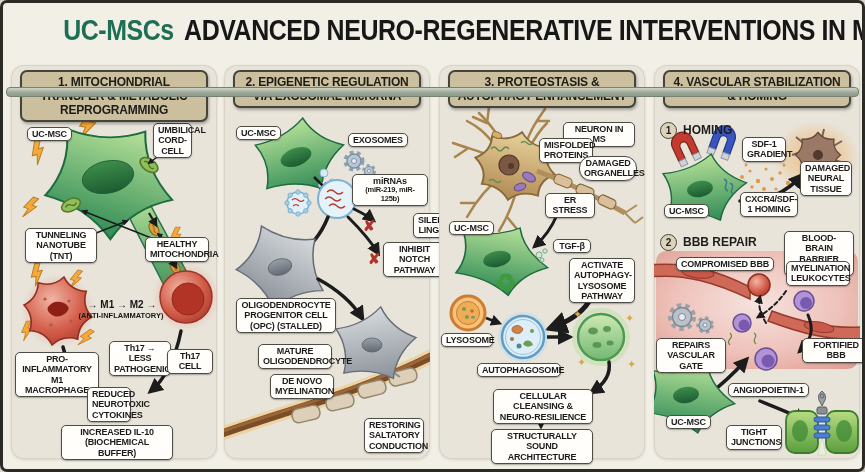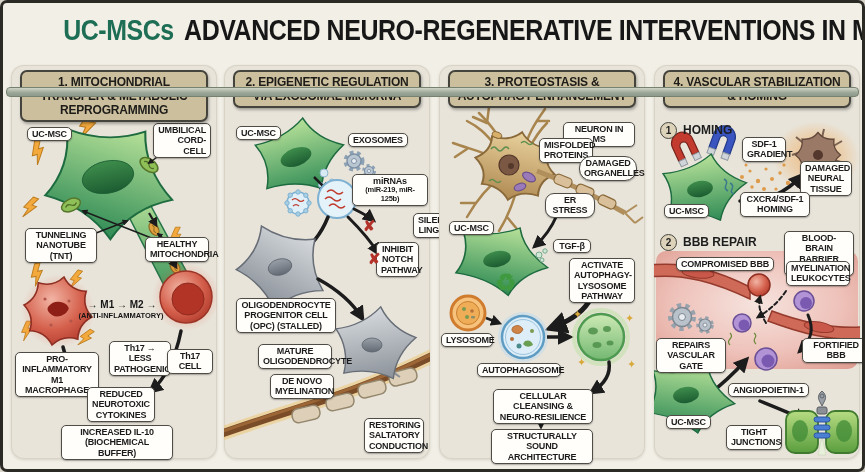--- a/index.html
+++ b/index.html
@@ -168,29 +168,29 @@
         <path d="M148,176 L72,146" marker-end="url(#ah)"></path>
         <path d="M156,176 L147,169" marker-end="url(#ah)"></path>
         <path d="M80,170 L116,156" marker-end="url(#ah)"></path>
       </g>
       <g stroke="#1c1c1c" fill="none" stroke-width="3.5" stroke-linecap="round">
         <path d="M52,282 C58,306 66,318 78,327" marker-end="url(#ah)"></path>
         <path d="M170,266 C164,296 152,316 140,326" marker-end="url(#ah)"></path>
       </g>
     </svg>
     <div class="lbl" style="left:16px; top:62px;">UC-MSC</div>
-    <div class="lbl" style="left:142px; top:58px; width:58px;text-align:right;">UMBILICAL CORD-CELL</div>
+    <div class="lbl" style="left:142px; top:58px; width:39px;">UMBILICAL CORD-CELL</div>
     <div class="lbl" style="left:134px; top:172px; width:64px;">HEALTHY MITOCHONDRIA</div>
     <div class="lbl" style="left:14px; top:163px; width:72px;">TUNNELING NANOTUBE (TNT)</div>
     <div class="freetext" style="left:70px; top:234px; width:82px; font-size:10px;">→ M1 → M2 →</div>
     <div class="freetext" style="left:62px; top:246px; width:96px; font-size:7.5px;">(ANTI-INFLAMMATORY)</div>
     <div class="lbl" style="left:4px; top:287px; width:84px;">PRO-INFLAMMATORY M1 MACROPHAGE</div>
     <div class="lbl" style="left:90px; top:276px; width:62px;margin-left:8px;">Th17 → LESS PATHOGENIC</div>
     <div class="lbl" style="left:156px; top:284px; width:46px;">Th17 CELL</div>
-    <div class="lbl" style="left:76px; top:322px; width:68px;">REDUCED NEUROTOXIC CYTOKINES</div>
+    <div class="lbl" style="left:76px; top:322px; width:44px;">REDUCED NEUROTOXIC CYTOKINES</div>
     <div class="lbl" style="left:50px; top:360px; width:112px;">INCREASED IL-10 (BIOCHEMICAL BUFFER)</div>
   </div>
 
   <div class="panel" id="p2">
     <div class="panel-header">2. EPIGENETIC REGULATION VIA EXOSOMAL MicroRNA</div>
     <svg class="art" width="206" height="394" viewBox="0 0 206 394">
       <g>
         <use href="#blob5" transform="translate(74,92) rotate(-15) scale(1.05,0.85)" fill="url(#gGreen)" stroke="#1e6b40" stroke-width="1.5"></use>
         <ellipse cx="72" cy="92" rx="16" ry="9" fill="url(#gNucG)" transform="rotate(-20 72 92)"></ellipse>
       </g>
@@ -263,21 +263,21 @@
         <use href="#blob5" transform="translate(150,280) rotate(-10) scale(0.95,0.85)" fill="url(#gGray)" stroke="#676d76" stroke-width="1.5"></use>
         <ellipse cx="148" cy="280" rx="10" ry="7" fill="url(#gNucGray)" stroke="#5c626b" stroke-width="0.8"></ellipse>
       </g>
     </svg>
     <div class="lbl" style="left:12px; top:61px;">UC-MSC</div>
     <div class="lbl" style="left:124px; top:68px;">EXOSOMES</div>
     <div class="lbl" style="left:128px; top:109px; width:76px;"><span>miRNAs</span><span class="sub">(miR-219, miR-125b)</span></div>
     <div class="xmark" style="left:139px; top:153px;">✘</div>
     <div class="lbl" style="left:154px; top:148px; width:46px;margin-left:35px;">SILENCE LINGO-1</div>
     <div class="xmark" style="left:144px; top:186px;">✘</div>
-    <div class="lbl" style="left:152px; top:177px; width:43px;">INHIBIT NOTCH PATHWAY</div>
+    <div class="lbl" style="left:159px; top:177px; width:63px;">INHIBIT NOTCH PATHWAY</div>
     <div class="lbl" style="left:12px; top:233px; width:100px;">OLIGODENDROCYTE PROGENITOR CELL (OPC) (STALLED)</div>
     <div class="lbl" style="left:34px; top:279px; width:74px;">MATURE OLIGODENDROCYTE</div>
     <div class="lbl" style="left:46px; top:309px; width:64px;">DE NOVO MYELINATION</div>
     <div class="lbl" style="left:140px; top:353px; width:60px;">RESTORING SALTATORY CONDUCTION</div>
   </div>
 
   <div class="panel" id="p3">
     <div class="panel-header">3. PROTEOSTASIS &amp; AUTOPHAGY ENHANCEMENT</div>
     <svg class="art" width="206" height="394" viewBox="0 0 206 394">
       <g>
@@ -372,21 +372,21 @@
       </g>
     </svg>
     <div class="recycle" style="left:56px; top:206px;">♻</div>
     <div class="sparkle" style="left:134px; top:244px;">✦</div>
     <div class="sparkle" style="left:186px; top:248px;">✦</div>
     <div class="sparkle" style="left:138px; top:292px;">✦</div>
     <div class="sparkle" style="left:188px; top:294px;">✦</div>
     <div class="lbl" style="left:124px; top:57px; width:72px;">NEURON IN MS</div>
     <div class="lbl" style="left:100px; top:73px; width:54px;">MISFOLDED PROTEINS</div>
     <div class="lbl" style="left:140px; top:91px; width:58px;border-radius:12px;">DAMAGED ORGANELLES</div>
-    <div class="lbl" style="left:106px; top:128px; width:50px;border-radius:9px;">ER STRESS</div>
+    <div class="lbl" style="left:106px; top:128px; width:50px;">ER STRESS</div>
     <div class="lbl" style="left:10px; top:156px;">UC-MSC</div>
     <div class="lbl" style="left:114px; top:174px; width:38px;">TGF-β</div>
     <div class="lbl" style="left:130px; top:193px; width:66px;">ACTIVATE AUTOPHAGY-LYSOSOME PATHWAY</div>
     <div class="lbl" style="left:2px; top:268px; width:52px;">LYSOSOME</div>
     <div class="lbl" style="left:38px; top:298px; width:84px;">AUTOPHAGOSOME</div>
     <div class="lbl" style="left:54px; top:324px; width:100px;">CELLULAR CLEANSING &amp; NEURO-RESILIENCE</div>
     <div class="lbl" style="left:52px; top:364px; width:102px;">STRUCTURALLY SOUND ARCHITECTURE</div>
   </div>
 
   <div class="panel" id="p4">
@@ -493,21 +493,21 @@
         <rect x="163" y="342" width="10" height="7" rx="2" fill="#8a9096" stroke="#565c62" stroke-width="1"></rect>
         <rect x="160" y="352" width="16" height="5" rx="2.5" fill="#4a7fd4" stroke="#2c56a0" stroke-width="1"></rect>
         <rect x="160" y="360" width="16" height="5" rx="2.5" fill="#4a7fd4" stroke="#2c56a0" stroke-width="1"></rect>
         <rect x="160" y="368" width="16" height="5" rx="2.5" fill="#4a7fd4" stroke="#2c56a0" stroke-width="1"></rect>
       </g>
     </svg>
     <div class="badge" style="left:6px; top:57px;">1</div>
     <div class="section-title" style="left:29px; top:58px;">HOMING</div>
     <div class="lbl" style="left:88px; top:72px; width:44px;">SDF-1 GRADIENT</div>
     <div class="lbl" style="left:146px; top:96px; width:52px;">DAMAGED NEURAL TISSUE</div>
-    <div class="lbl" style="left:86px; top:127px; width:70px;">CXCR4/SDF-1 HOMING</div>
+    <div class="lbl" style="left:86px; top:127px; width:58px;">CXCR4/SDF-1 HOMING</div>
     <div class="lbl" style="left:10px; top:139px;">UC-MSC</div>
     <div class="badge" style="left:6px; top:169px;">2</div>
     <div class="section-title" style="left:29px; top:170px;">BBB REPAIR</div>
     <div class="lbl" style="left:130px; top:166px; width:70px;">BLOOD-BRAIN BARRIER (BBB)</div>
     <div class="lbl" style="left:22px; top:192px;">COMPROMISED BBB</div>
     <div class="lbl" style="left:132px; top:196px; width:64px;">MYELINATION LEUKOCYTES</div>
     <div class="lbl" style="left:2px; top:273px; width:70px;">REPAIRS VASCULAR GATE</div>
     <div class="lbl" style="left:148px; top:273px; width:68px;">FORTIFIED BBB</div>
     <div class="lbl" style="left:74px; top:318px;">ANGIOPOIETIN-1</div>
     <div class="lbl" style="left:12px; top:350px;">UC-MSC</div>

